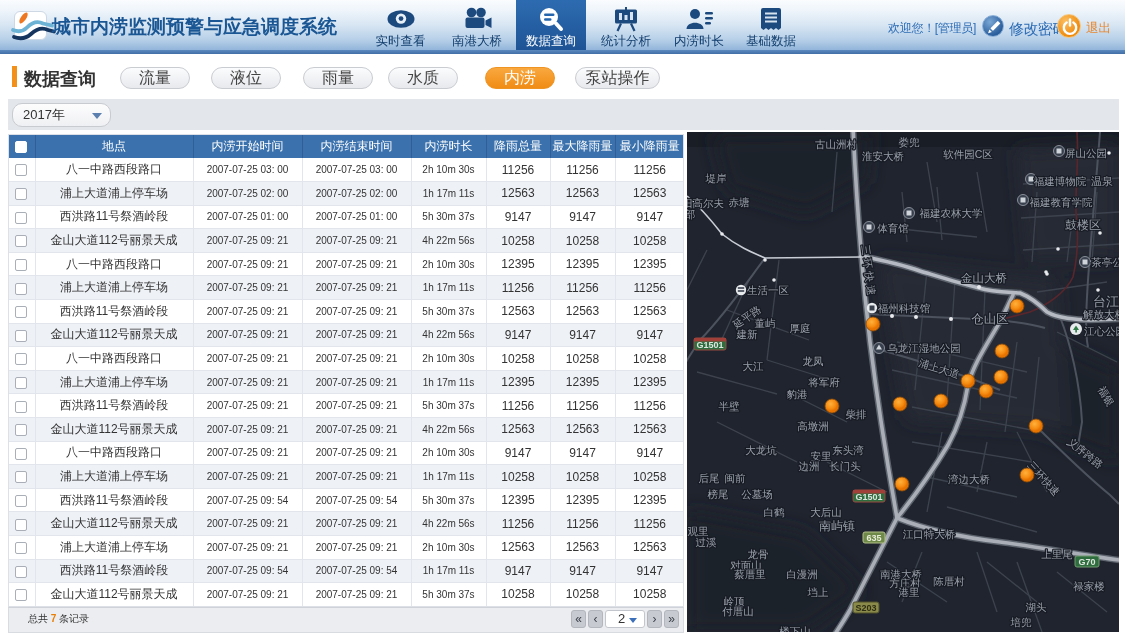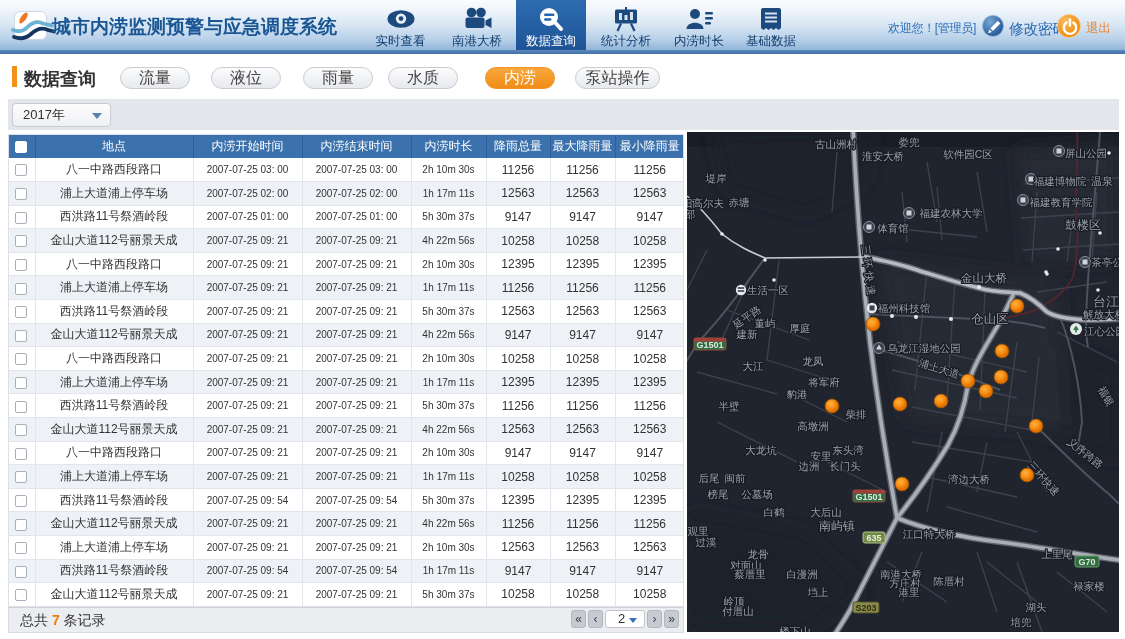--- a/index.html
+++ b/index.html
@@ -30,42 +30,42 @@
 
 #obar{position:absolute;left:12px;top:66px;width:5px;height:21px;background:#f39019}
 #stitle{position:absolute;left:24px;top:67px;font-size:18px;font-weight:bold;color:#333}
 .pill{position:absolute;top:67px;height:22px;border-radius:11px;border:1px solid #c9ccd1;
  background:linear-gradient(#fbfcfd,#e7e9ed);font-size:16px;color:#444;text-align:center;
  line-height:20px}
 .pill.or{background:linear-gradient(#f9a83f,#f08c15);color:#fff;border:1px solid #ef9322}
 
 #strip{position:absolute;left:8px;top:99px;width:1111px;height:31px;background:#e3e6ea}
 #sel{position:absolute;left:12px;top:103px;width:99px;height:24px;border:1px solid #c8cbd0;
- border-radius:4px;background:linear-gradient(#fdfdfe,#eff0f3);font-size:13px;color:#333;
+ border-radius:10px;background:linear-gradient(#fdfdfe,#eff0f3);font-size:13px;color:#333;
  line-height:22px;padding-left:10px}
 #sel:after{content:"";position:absolute;right:8px;top:9px;border-left:5px solid transparent;
  border-right:5px solid transparent;border-top:6px solid #5b7fae}
 
 #tbl{position:absolute;left:8px;top:134px;width:676px;border-collapse:collapse;table-layout:fixed}
 #tbl th{background:#3b72ae;color:#fff;font-weight:normal;font-size:12px;white-space:nowrap;height:24px;
  border-left:1px solid #2e5f98;padding:0}
 #tbl th:first-child{border-left:none}
 #tbl td{font-size:12px;color:#333;text-align:center;height:23.6px;padding:0;
  border-left:1px solid #e2e6ec;border-bottom:1px solid #e2e6ec}
 #tbl td:first-child{border-left:none}
 #tbl tr.alt td{background:#eef1f6}
 #tbl td.tm{font-size:10px;letter-spacing:0px}
 .cb{display:inline-block;width:12px;height:12px;background:#fff;border:1px solid #a9aeb7;
  border-radius:2px;vertical-align:middle}
 .cbh{display:inline-block;width:12px;height:12px;background:#fff;border:1px solid #fff;
  border-radius:2px;vertical-align:middle}
 
 #ftr{position:absolute;left:8px;top:607px;width:676px;height:26px;background:#ebedf0;
  border:1px solid #d8dbe0;border-top:1px solid #cfd3d9}
-#ftx{position:absolute;left:20px;top:612px;font-size:14px;color:#333}
+#ftx{position:absolute;left:28px;top:612px;font-size:10px;color:#333}
 #ftx b{color:#e87e04}
 .pbtn{position:absolute;top:610px;width:15px;height:18px;border-radius:3px;background:#c7cad1;
  border:1px solid #b3b6bd;color:#3a3f47;font-size:12px;text-align:center;line-height:16px}
 #pgbox{position:absolute;left:605px;top:610px;width:40px;height:18px;border-radius:3px;
  background:#fff;border:1px solid #c3c6cc;font-size:13px;color:#333;text-align:left;
  line-height:16px;padding-left:12px}
 #pgbox:after{content:"";position:absolute;right:7px;top:7px;border-left:4px solid transparent;
  border-right:4px solid transparent;border-top:5px solid #3b6fba}
 
 .bdg{fill:#39404e;stroke:#949aa4;stroke-width:0.9}

